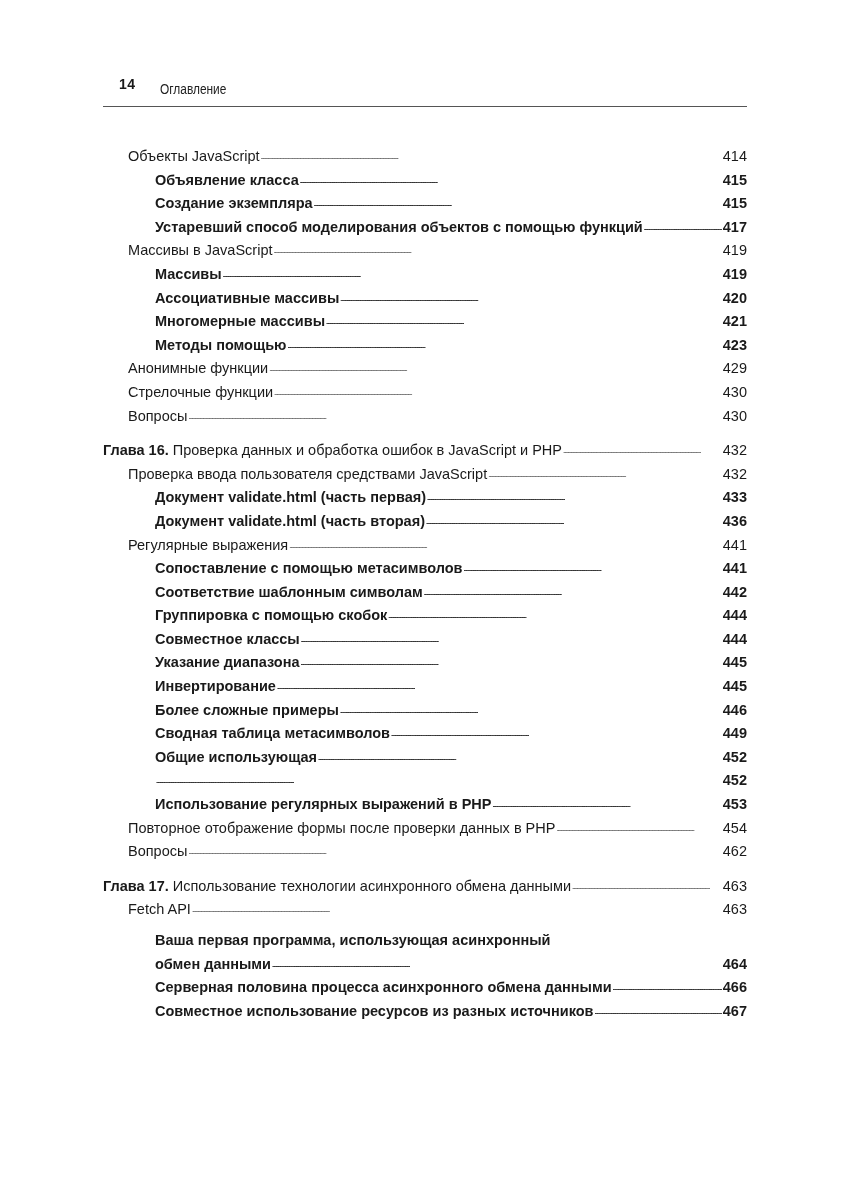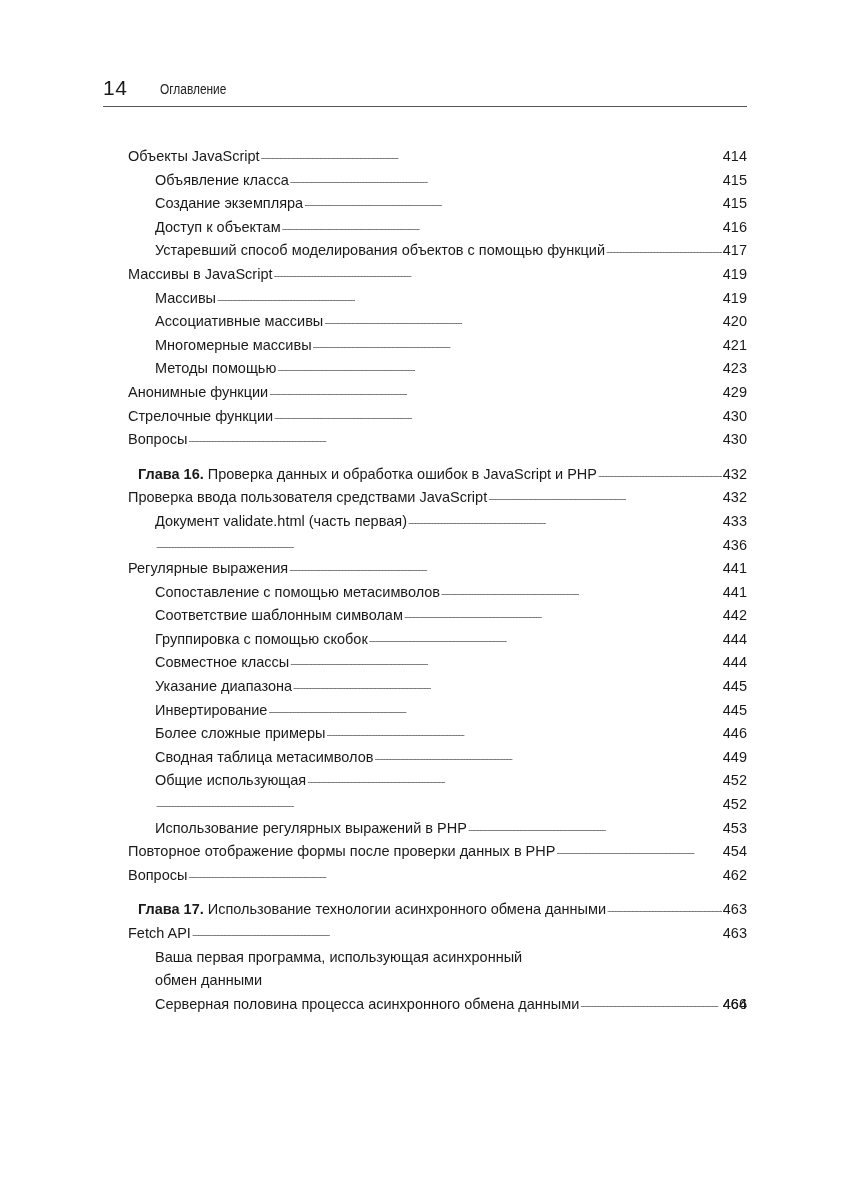--- a/index.html
+++ b/index.html
@@ -5,54 +5,54 @@
   html, body { margin: 0; padding: 0; }
   body {
     width: 849px; height: 1200px; background: #ffffff; color: #1a1a1a;
     font-family: "Liberation Sans", sans-serif; position: relative; overflow: hidden;
   }
   .header {
     position: absolute; left: 103px; top: 76px; width: 644px; height: 30px;
     border-bottom: 1.5px solid #555;
   }
   .page-num {
-    position: absolute; left: 0; top: 0; font-weight: normal; font-size: 21px;
+    position: absolute; left: 16px; top: 0; font-weight: bold; font-size: 14px;
     letter-spacing: 0.5px; color: #1a1a1a;
   }
   .running-title {
     position: absolute; left: 57px; top: 5px; font-size: 14px; color: #222;
     font-family: "Liberation Sans Narrow", "Liberation Sans", sans-serif;
     transform: scaleX(0.85); transform-origin: left;
   }
   .toc {
     position: absolute; left: 103px; top: 145px; width: 644px;
   }
   .entry {
     display: flex; align-items: flex-end; height: 23.6px; font-size: 14.5px;
     line-height: 23.6px; white-space: nowrap;
   }
-  .entry.l0 { padding-left: 0; margin-left: 35px; }
+  .entry.l0 { padding-left: 0; }
   .entry.l1 { padding-left: 25px; justify-content: flex-end; }
-  .entry.l2 { padding-left: 52px; }
+  .entry.l2 { padding-left: 52px; font-weight: bold; }
   .entry.chapter { margin-top: 11px; }
   .entry .title { flex: 0 0 auto; }
   .entry .title b { font-weight: bold; }
   .entry .dots {
     flex: 1 1 auto; overflow: hidden; margin: 0 1px; height: 23.6px;
     position: relative;
   }
   .entry .dots::before {
     content: ". . . . . . . . . . . . . . . . . . . . . . . . . . . . . . . . . . . . . . . . . . . . . . . . . . . . . . . . . . . . . . . . . . . . . . . . . . . . . . . . . . . . . . . . . . . . . . . . . . . . . . . . . . . . . . . . . . . . . . . . . . . . . . . . . . . . . . . . . . . . . . . . . . . . . . . . . . . . . . . . . . . . . . . . . . . . . . . . . . . . . . . . . . . . . . . . . . . . . . .";
     position: absolute; left: 0; bottom: 0; font-size: 7px; letter-spacing: -1.6px;
     color: #333; line-height: 23.6px; white-space: nowrap;
   }
   .entry .page { flex: 0 0 auto; text-align: right; }
-  .entry.twoline { height: auto; flex-wrap: wrap; }
+  .entry.twoline { height: auto; flex-wrap: wrap; margin-top: 7px; }
   .entry.twoline .line1 { width: 100%; height: 23.6px; line-height: 23.6px; }
-  .entry.twoline .line2 { display: flex; width: 100%; height: 23.6px; flex-direction: column; }
+  .entry.twoline .line2 { display: flex; width: 100%; height: 23.6px; }
 </style>
 </head>
 <body>
 
 <div class="header">
   <span class="page-num">14</span>
   <span class="running-title">Оглавление</span>
 </div>
 
 <div class="toc" id="toc">
@@ -65,25 +65,20 @@
       <span class="title"><span class="">Объявление класса</span></span>
       <span class="dots"></span>
       <span class="page">415</span>
     </div>
     <div class="entry l2">
       <span class="title"><span class="">Создание экземпляра</span></span>
       <span class="dots"></span>
       <span class="page">415</span>
     </div>
     <div class="entry l2">
-      <span class="title"><span class="">Доступ к объектам</span></span>
-      <span class="dots"></span>
-      <span class="page">416</span>
-    </div>
-    <div class="entry l2">
       <span class="title"><span class="">Устаревший способ моделирования объектов с помощью функций</span></span>
       <span class="dots"></span>
       <span class="page">417</span>
     </div>
     <div class="entry l1">
       <span class="title"><span class="">Массивы в JavaScript</span></span>
       <span class="dots"></span>
       <span class="page">419</span>
     </div>
     <div class="entry l2">
@@ -130,20 +125,21 @@
       <span class="title"><span class="">Проверка ввода пользователя средствами JavaScript</span></span>
       <span class="dots"></span>
       <span class="page">432</span>
     </div>
     <div class="entry l2">
       <span class="title"><span class="">Документ validate.html (часть первая)</span></span>
       <span class="dots"></span>
       <span class="page">433</span>
     </div>
     <div class="entry l2">
+      <span class="title"><span class="">Документ validate.html (часть вторая)</span></span>
       <span class="dots"></span>
       <span class="page">436</span>
     </div>
     <div class="entry l1">
       <span class="title"><span class="">Регулярные выражения</span></span>
       <span class="dots"></span>
       <span class="page">441</span>
     </div>
     <div class="entry l2">
       <span class="title"><span class="">Сопоставление с помощью метасимволов</span></span>
@@ -225,13 +221,18 @@
         <span class="title">обмен данными</span>
         <span class="dots"></span>
         <span class="page">464</span>
       </div>
     </div>
     <div class="entry l2">
       <span class="title"><span class="">Серверная половина процесса асинхронного обмена данными</span></span>
       <span class="dots"></span>
       <span class="page">466</span>
     </div>
+    <div class="entry l2">
+      <span class="title"><span class="">Совместное использование ресурсов из разных источников</span></span>
+      <span class="dots"></span>
+      <span class="page">467</span>
+    </div>
   </div>
 
 </body></html>

